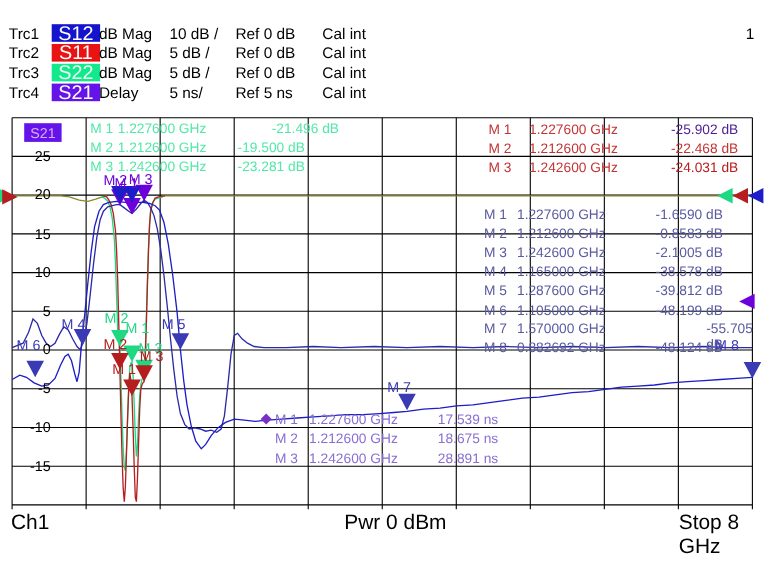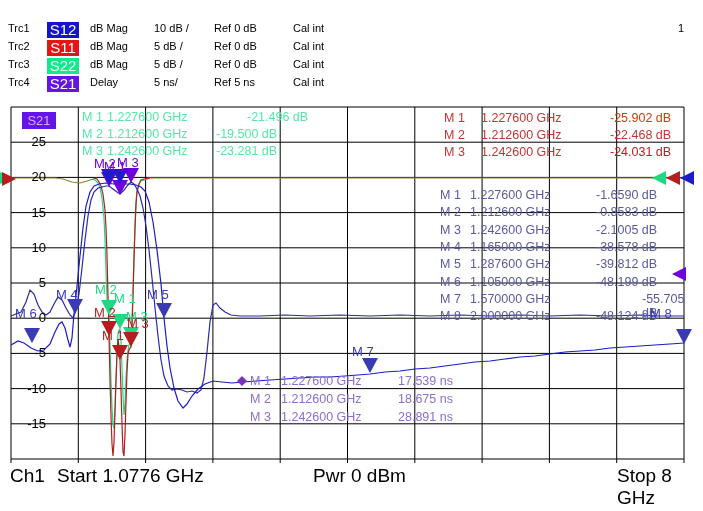--- a/index.html
+++ b/index.html
@@ -1,19 +1,19 @@
 <!DOCTYPE html>
 <html><head>
 <meta charset="utf-8">
 <style>
   html,body{margin:0;padding:0;background:#fff;}
   .screen{position:relative;width:703px;height:511px;background:#fff;overflow:hidden;
           font-family:"Liberation Sans",sans-serif;}
-  .hdr-cell{position:absolute;font-size:11px;color:#000;}
-  .badge{position:absolute;width:32px;height:16px;font-size:15px;text-align:center;
+  .hdr-cell{position:absolute;font-size:14px;color:#000;}
+  .badge{position:absolute;width:44px;height:16px;font-size:18px;text-align:center;
          line-height:16px;color:#fff;}
   .axislbl{position:absolute;width:34px;text-align:right;font-size:13px;color:#000;}
   .rdrow span{position:absolute;font-size:12.5px;}
   svg{position:absolute;left:0;top:0;}
   .mlabel{position:absolute;font-size:13px;font-weight:400;}
   .ftr{position:absolute;top:465px;font-size:19px;color:#000;}
 </style>
 </head>
 <body>
 
@@ -139,21 +139,21 @@
         <span style="left: 216px; top: 127px; color: rgb(83, 232, 168);">-19.500 dB</span>
       </div>
       <div class="rdrow">
         <span style="left: 82px; top: 144px; color: rgb(83, 232, 168);">M 3</span>
         <span style="left: 107px; top: 144px; color: rgb(83, 232, 168);">1.242600 GHz</span>
         <span style="left: 216px; top: 144px; color: rgb(83, 232, 168);">-23.281 dB</span>
       </div>
       <div class="rdrow">
         <span style="left: 444px; top: 111px; color: rgb(196, 52, 52);">M 1</span>
         <span style="left: 481px; top: 111px; color: rgb(196, 52, 52);">1.227600 GHz</span>
-        <span style="left: 610px; top: 111px; color: #c2410c;">-25.902 dB</span>
+        <span style="left: 610px; top: 111px; color: #4c1d95;">-25.902 dB</span>
       </div>
       <div class="rdrow">
         <span style="left: 444px; top: 128px; color: rgb(196, 52, 52);">M 2</span>
         <span style="left: 481px; top: 128px; color: rgb(196, 52, 52);">1.212600 GHz</span>
         <span style="left: 610px; top: 128px; color: rgb(196, 52, 52);">-22.468 dB</span>
       </div>
       <div class="rdrow">
         <span style="left: 444px; top: 145px; color: rgb(196, 52, 52);">M 3</span>
         <span style="left: 481px; top: 145px; color: rgb(196, 52, 52);">1.242600 GHz</span>
         <span style="left: 610px; top: 145px; color: #b91c1c;">-24.031 dB</span>
@@ -188,21 +188,21 @@
         <span style="left: 470px; top: 275px; color: rgb(90, 90, 160); text-align: center;">1.105000 GHz</span>
         <span style="left: 596px; top: 275px; color: rgb(90, 90, 160);">-48.199 dB</span>
       </div>
       <div class="rdrow">
         <span style="left: 440px; top: 292px; color: rgb(90, 90, 160);">M 7</span>
         <span style="left: 470px; top: 292px; color: rgb(90, 90, 160);">1.570000 GHz</span>
         <span style="left: 596px; top: 292px; color: rgb(90, 90, 160); margin-left: 46px;">-55.705 dB</span>
       </div>
       <div class="rdrow">
         <span style="left: 440px; top: 309px; color: rgb(90, 90, 160);">M 8</span>
-        <span style="left: 470px; top: 309px; color: rgb(90, 90, 160);">2.000000 GHz</span>
+        <span style="left: 470px; top: 309px; color: rgb(90, 90, 160);">0.882692 GHz</span>
         <span style="left: 596px; top: 309px; color: rgb(90, 90, 160);">-48.124 dB</span>
       </div>
       <div class="rdrow">
         <span style="left: 250px; top: 374px; color: rgb(138, 110, 210);">M 1</span>
         <span style="left: 281px; top: 374px; color: rgb(138, 110, 210);">1.227600 GHz</span>
         <span style="left: 398px; top: 374px; color: rgb(138, 110, 210);">17.539 ns</span>
       </div>
       <div class="rdrow">
         <span style="left: 250px; top: 392px; color: rgb(138, 110, 210);">M 2</span>
         <span style="left: 281px; top: 392px; color: rgb(138, 110, 210);">1.212600 GHz</span>
@@ -226,16 +226,15 @@
       <div class="mlabel" style="left: 650px; top: 306px; color: rgb(58, 58, 180);">M 8</div>
       <div class="mlabel" style="left: 95px; top: 282px; color: rgb(30, 216, 130);">M 2</div>
       <div class="mlabel" style="left: 114px; top: 291px; color: rgb(30, 216, 130);">M 1</div>
       <div class="mlabel" style="left: 126px; top: 309px; color: rgb(30, 216, 130);">M 3</div>
       <div class="mlabel" style="left: 94px; top: 305px; color: rgb(180, 30, 30);">M 2</div>
       <div class="mlabel" style="left: 127px; top: 316px; color: rgb(180, 30, 30);">M 3</div>
       <div class="mlabel" style="left: 102px; top: 328px; color: rgb(180, 30, 30);">M 1</div>
     </div>
 
   <div class="ftr" style="left:10px;">Ch1</div>
-  <div class="ftr" style="left:57px;">Start  1.0776 GHz</div>
   <div class="ftr" style="left:313px;">Pwr  0 dBm</div>
   <div class="ftr" style="left:617px;">Stop  8 GHz</div>
 </div>
 
 </body></html>

